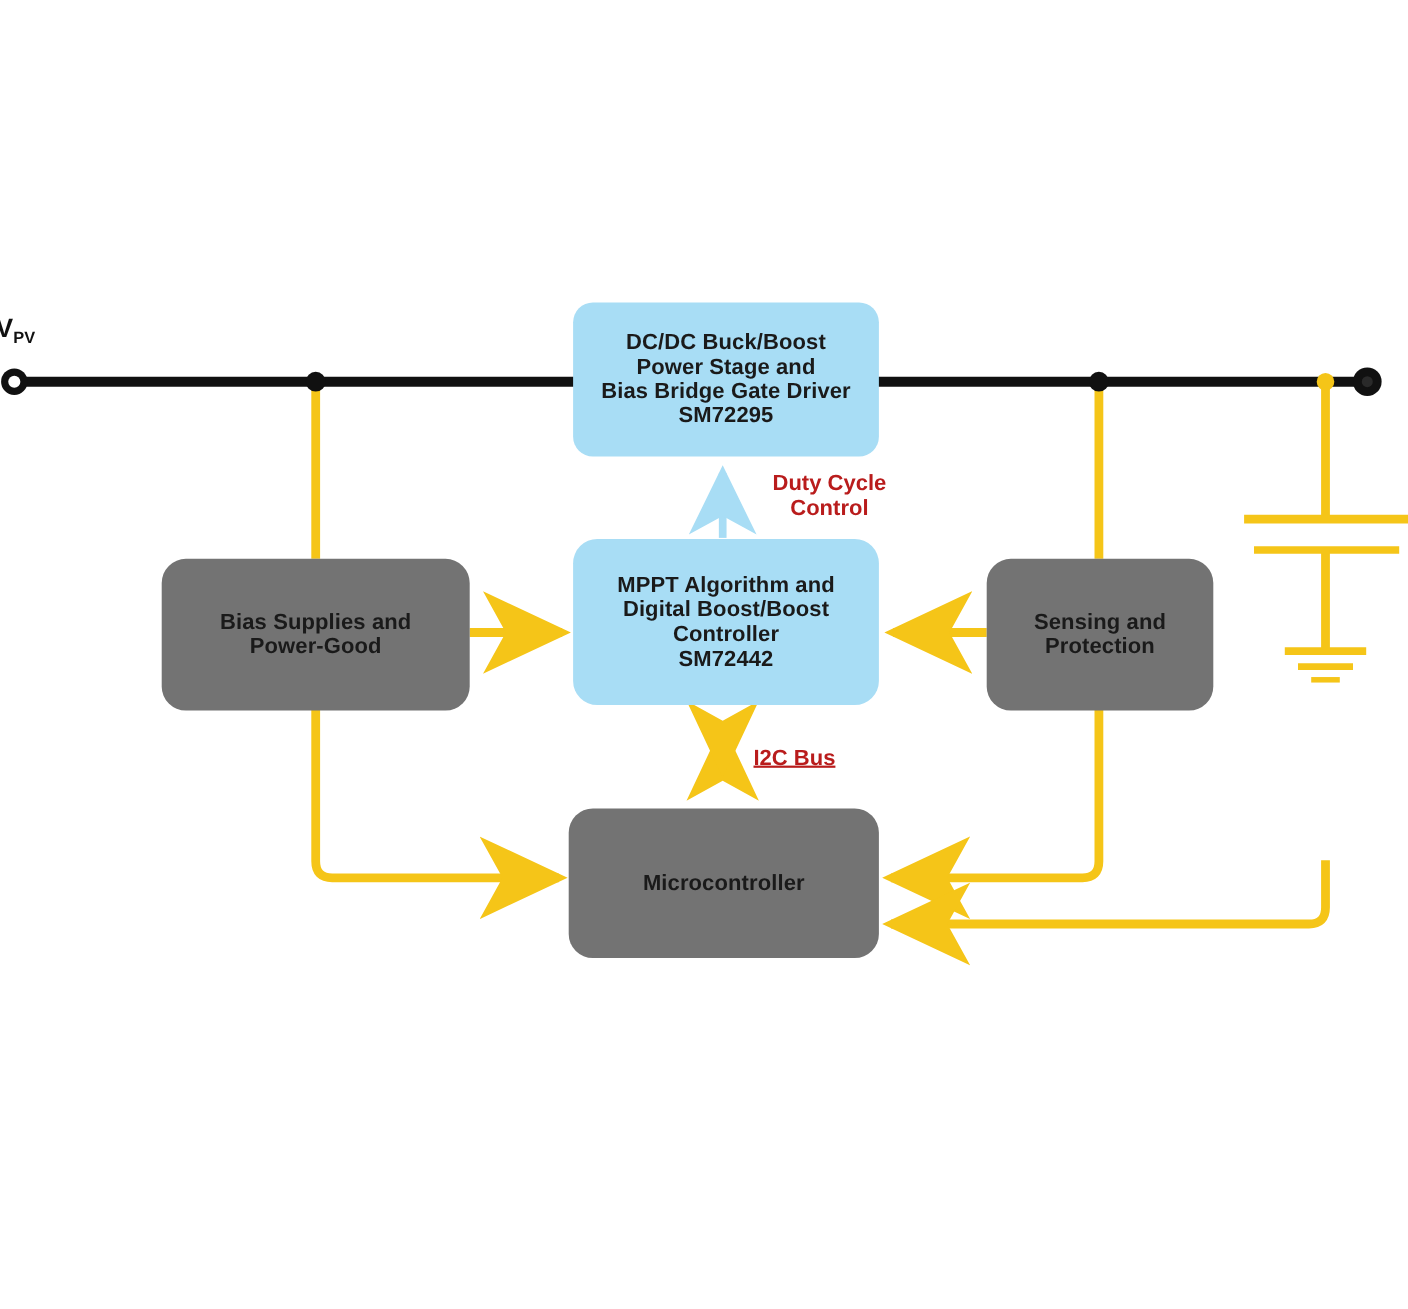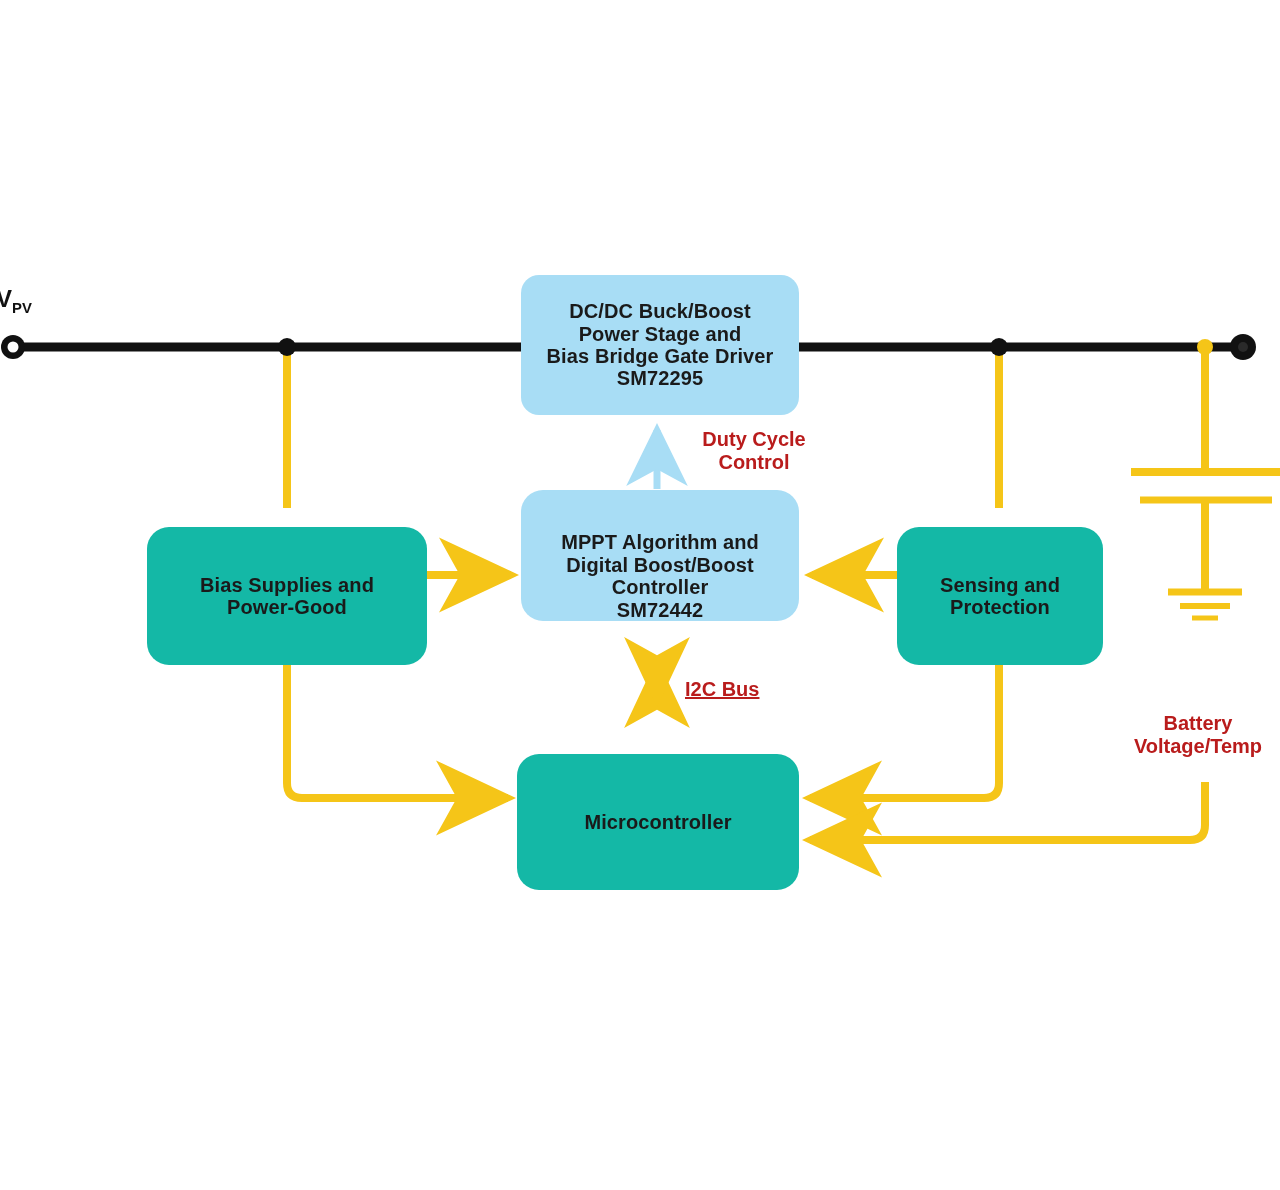--- a/index.html
+++ b/index.html
@@ -36,22 +36,21 @@
     font-weight: bold;
     color: #1a1a1a;
     line-height: 1.12;
     letter-spacing: 0.1px;
     z-index: 5;
   }
   .block-blue {
     background: #a8ddf5;
   }
   .block-yellow {
-    background: #14b8a6;
-    margin-top: 19px;
+    background: #737373;
   }
   .block .lines {
     padding: 0 6px;
   }
   .block .lines div {
     white-space: nowrap;
   }
   .wire-label {
     position: absolute;
     font-weight: bold;
@@ -159,21 +158,21 @@
 
   <div class="block block-blue" style="left:521px; top:275px; width:278px; height:140px; font-size:20px;border-radius:18px;">
     <div class="lines">
       <div>DC/DC Buck/Boost</div>
       <div>Power Stage and</div>
       <div>Bias Bridge Gate Driver</div>
       <div>SM72295</div>
     </div>
   </div>
 
-  <div class="block block-blue" style="left:521px; top:490px; width:278px; height:131px; font-size:20px;align-items:flex-end;">
+  <div class="block block-blue" style="left:521px; top:490px; width:278px; height:151px; font-size:20px;">
     <div class="lines">
       <div>MPPT Algorithm and</div>
       <div>Digital Boost/Boost</div>
       <div>Controller</div>
       <div>SM72442</div>
     </div>
   </div>
 
   <div class="block block-yellow" style="left:147px; top:508px; width:280px; height:138px; font-size:20px;">
     <div class="lines">
@@ -195,22 +194,18 @@
     </div>
   </div>
 
   <div class="wire-label" style="left:684px; top:428px; width:140px; font-size:20px;">
     <div>Duty Cycle</div>
     <div>Control</div>
   </div>
 
   <div class="wire-label" style="left:685px; top:678px; font-size:20px;text-decoration:underline;">I2C Bus</div>
 
-  <div class="wire-label" style="left:1118px; top:712px; width:160px; font-size:20px;">
-    <div>Battery</div>
-    <div>Voltage/Temp</div>
-  </div>
 
   <div class="node-label" style="left:-4px; top:285px; font-size:24px;">
     <span>V</span><span class="sub">PV</span>
   </div>
 
 </div>
 
 </body></html>

